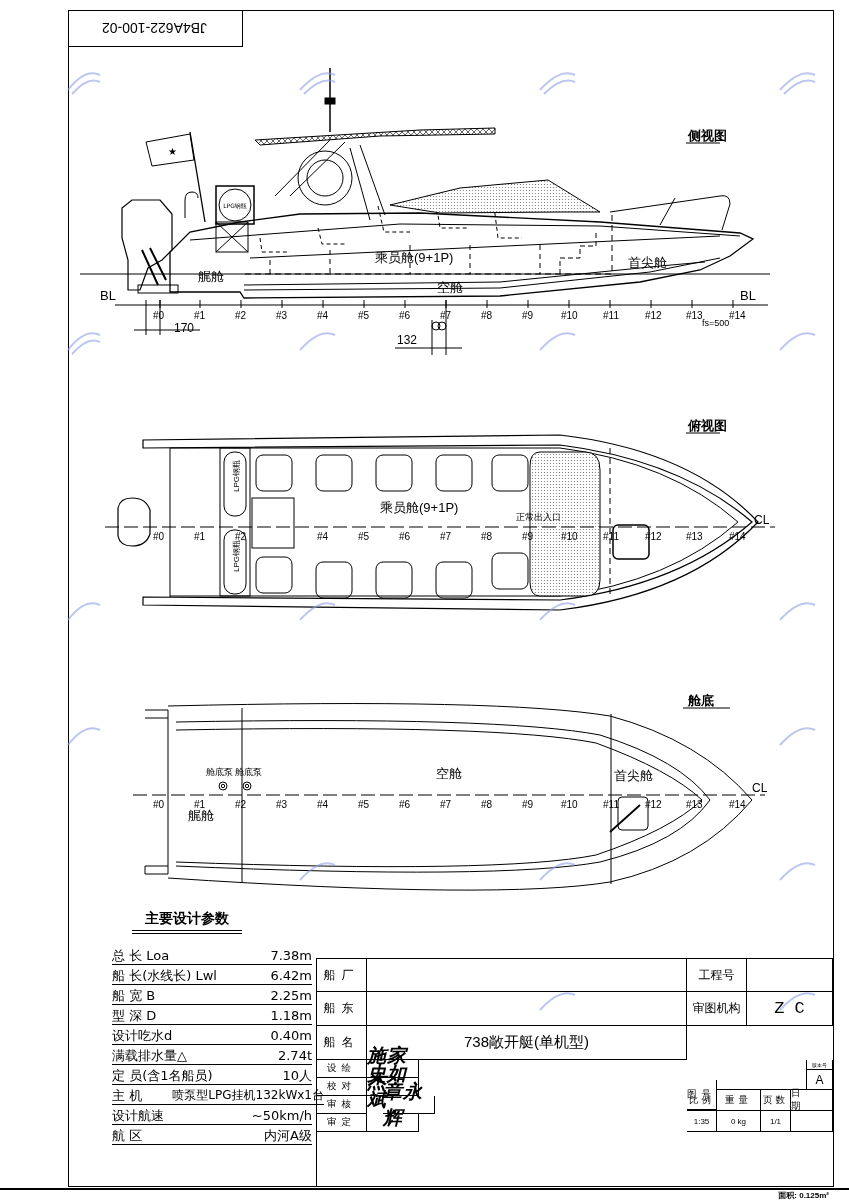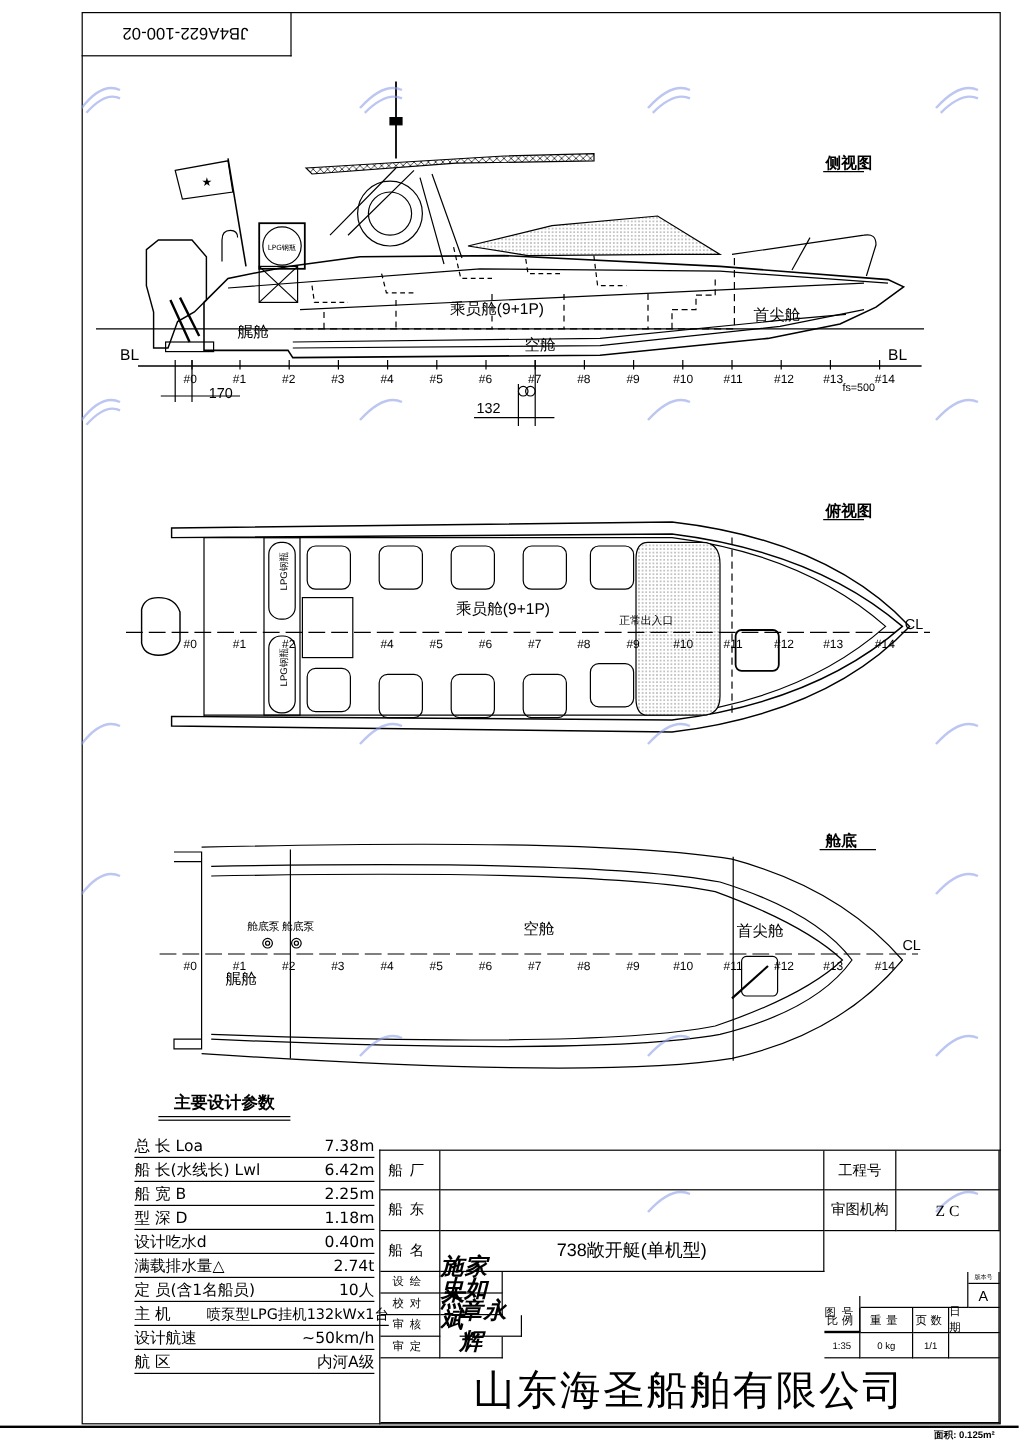--- a/index.html
+++ b/index.html
@@ -353,21 +353,21 @@
 <div class="tb">
 
   <div class="cell lbl bb br" style="left:0;top:0;width:50px;height:33px;">船厂</div>
   <div class="cell bb br" style="left:50px;top:0;width:320px;height:33px;"></div>
   <div class="cell bb br" style="left:370px;top:0;width:60px;height:33px;font-size:12px;">工程号</div>
   <div class="cell bb" style="left:430px;top:0;width:86px;height:33px;border-right:1.5px solid #000;"></div>
 
   <div class="cell lbl bb br" style="left:0;top:33px;width:50px;height:34px;">船东</div>
   <div class="cell bb br" style="left:50px;top:33px;width:320px;height:34px;"></div>
   <div class="cell bb br" style="left:370px;top:33px;width:60px;height:34px;font-size:12px;">审图机构</div>
-  <div class="cell bb" style="left:430px;top:33px;width:86px;height:34px;font-size:13px;font-family:Liberation Serif, serif;border-right:1.5px solid #000;">Z C</div>
+  <div class="cell bb" style="left:430px;top:33px;width:86px;height:34px;font-size:17px;font-family:Liberation Mono, monospace;border-right:1.5px solid #000;">Z C</div>
 
   <div class="cell lbl bb br" style="left:0;top:67px;width:50px;height:34px;">船名</div>
   <div class="cell bb br" style="left:50px;top:67px;width:320px;height:34px;font-size:15px;font-family:'Liberation Sans',sans-serif;">738敞开艇(单机型)</div>
 
   <div class="cell sm bb br" style="left:0;top:101px;width:50px;height:18px;">设绘</div>
   <div class="cell sig bb br" style="left:50px;top:101px;width:52px;height:18px;">施家杰</div>
   <div class="cell sm bb br" style="left:0;top:119px;width:50px;height:18px;">校对</div>
   <div class="cell sig bb br" style="left:50px;top:119px;width:52px;height:18px;">史如斌</div>
   <div class="cell sm bb br" style="left:0;top:137px;width:50px;height:18px;">审核</div>
   <div class="cell sig bb br" style="left:66px;top:137px;width:52px;height:18px;">章永辉</div>
@@ -383,16 +383,15 @@
   <div class="cell sm bb br" style="left:370px;top:131px;width:30px;height:21px;letter-spacing:3px;">比例</div>
   <div class="cell sm bb br" style="left:400px;top:131px;width:44px;height:21px;letter-spacing:4px;">重量</div>
   <div class="cell sm bb br" style="left:444px;top:131px;width:30px;height:21px;letter-spacing:3px;">页数</div>
   <div class="cell sm bb" style="left:474px;top:131px;width:42px;height:21px;letter-spacing:12px;border-right:1.5px solid #000;">日期</div>
 
   <div class="cell tiny bb br" style="left:370px;top:152px;width:30px;height:21px;">1:35</div>
   <div class="cell tiny bb br" style="left:400px;top:152px;width:44px;height:21px;">0 kg</div>
   <div class="cell tiny bb br" style="left:444px;top:152px;width:30px;height:21px;">1/1</div>
   <div class="cell tiny bb" style="left:474px;top:152px;width:42px;height:21px;border-right:1.5px solid #000;"></div>
 
-  <div class="cell company" style="left:0;top:173px;width:516px;height:54px;border-right:1.5px solid #000;border-bottom:1.5px solid #000;">山东海圣船舶有限公司</div>
 </div>
 
 <div class="area-note">面积: 0.125m²</div>
 
 </body></html>

